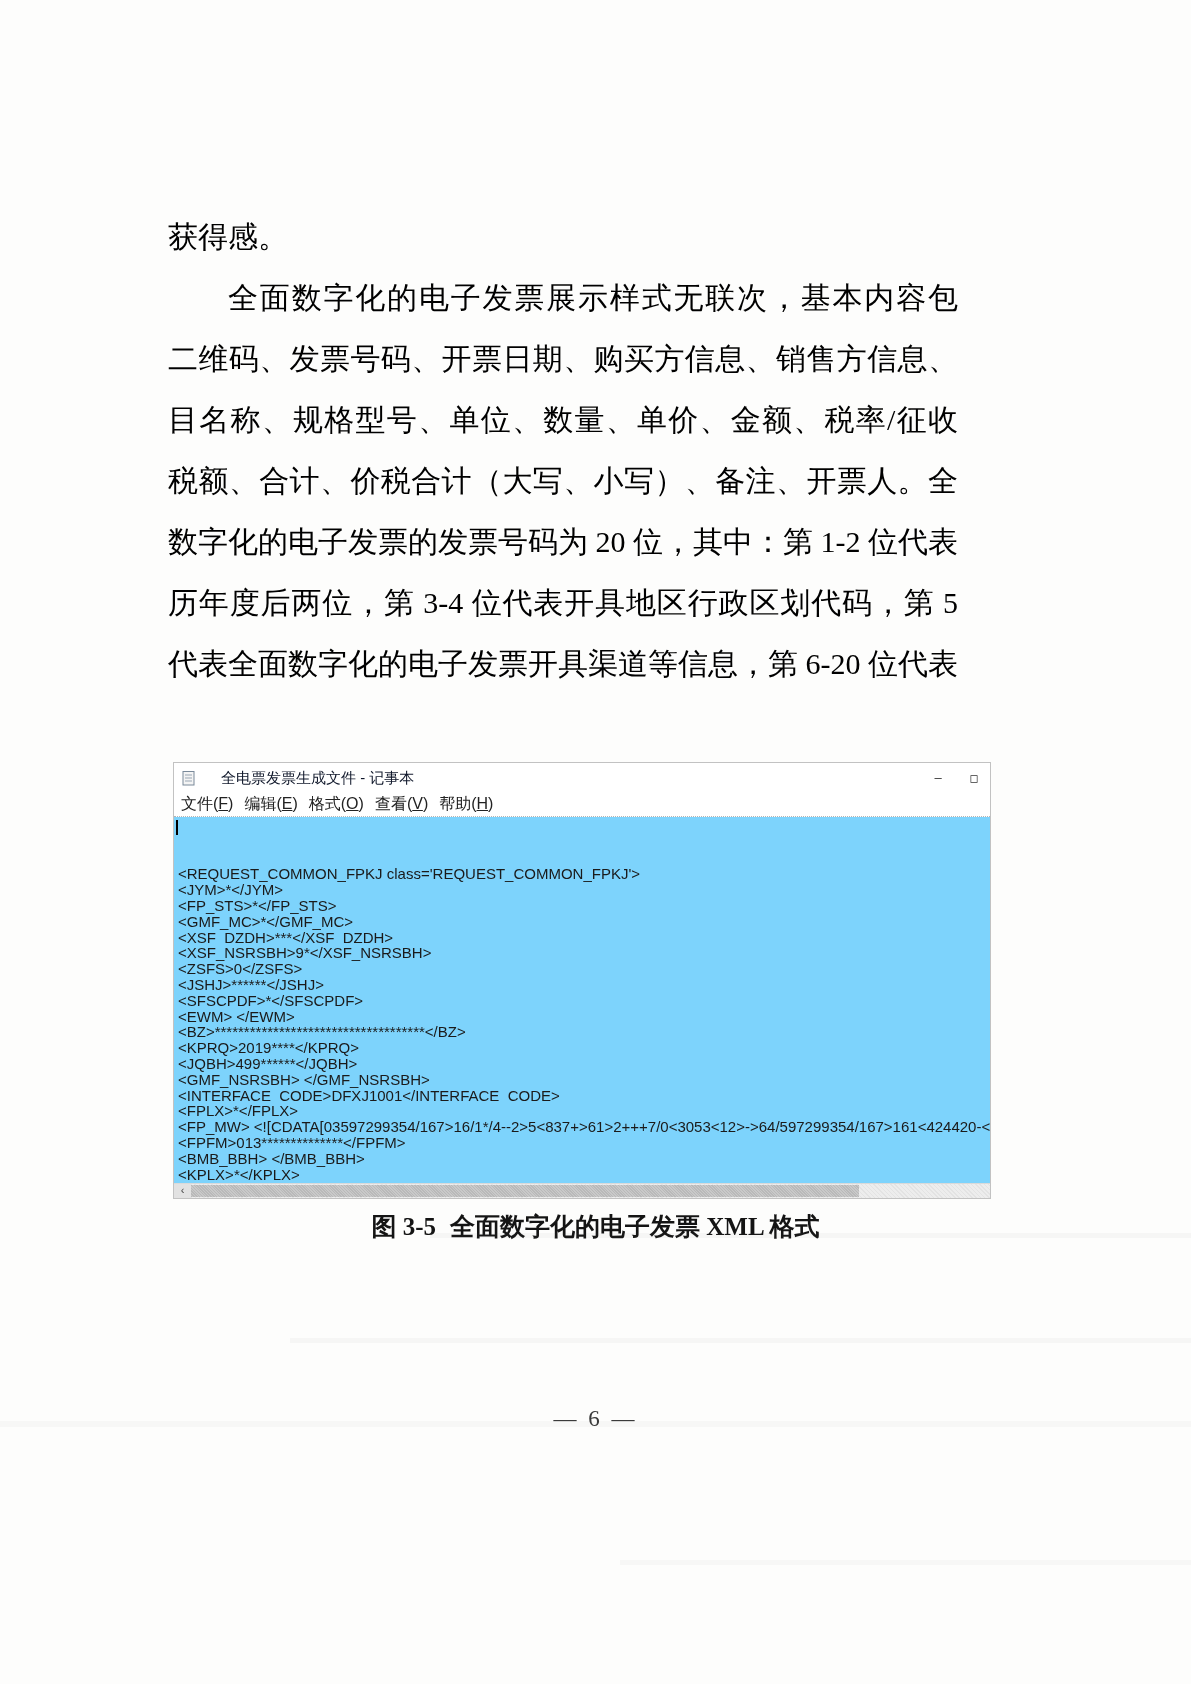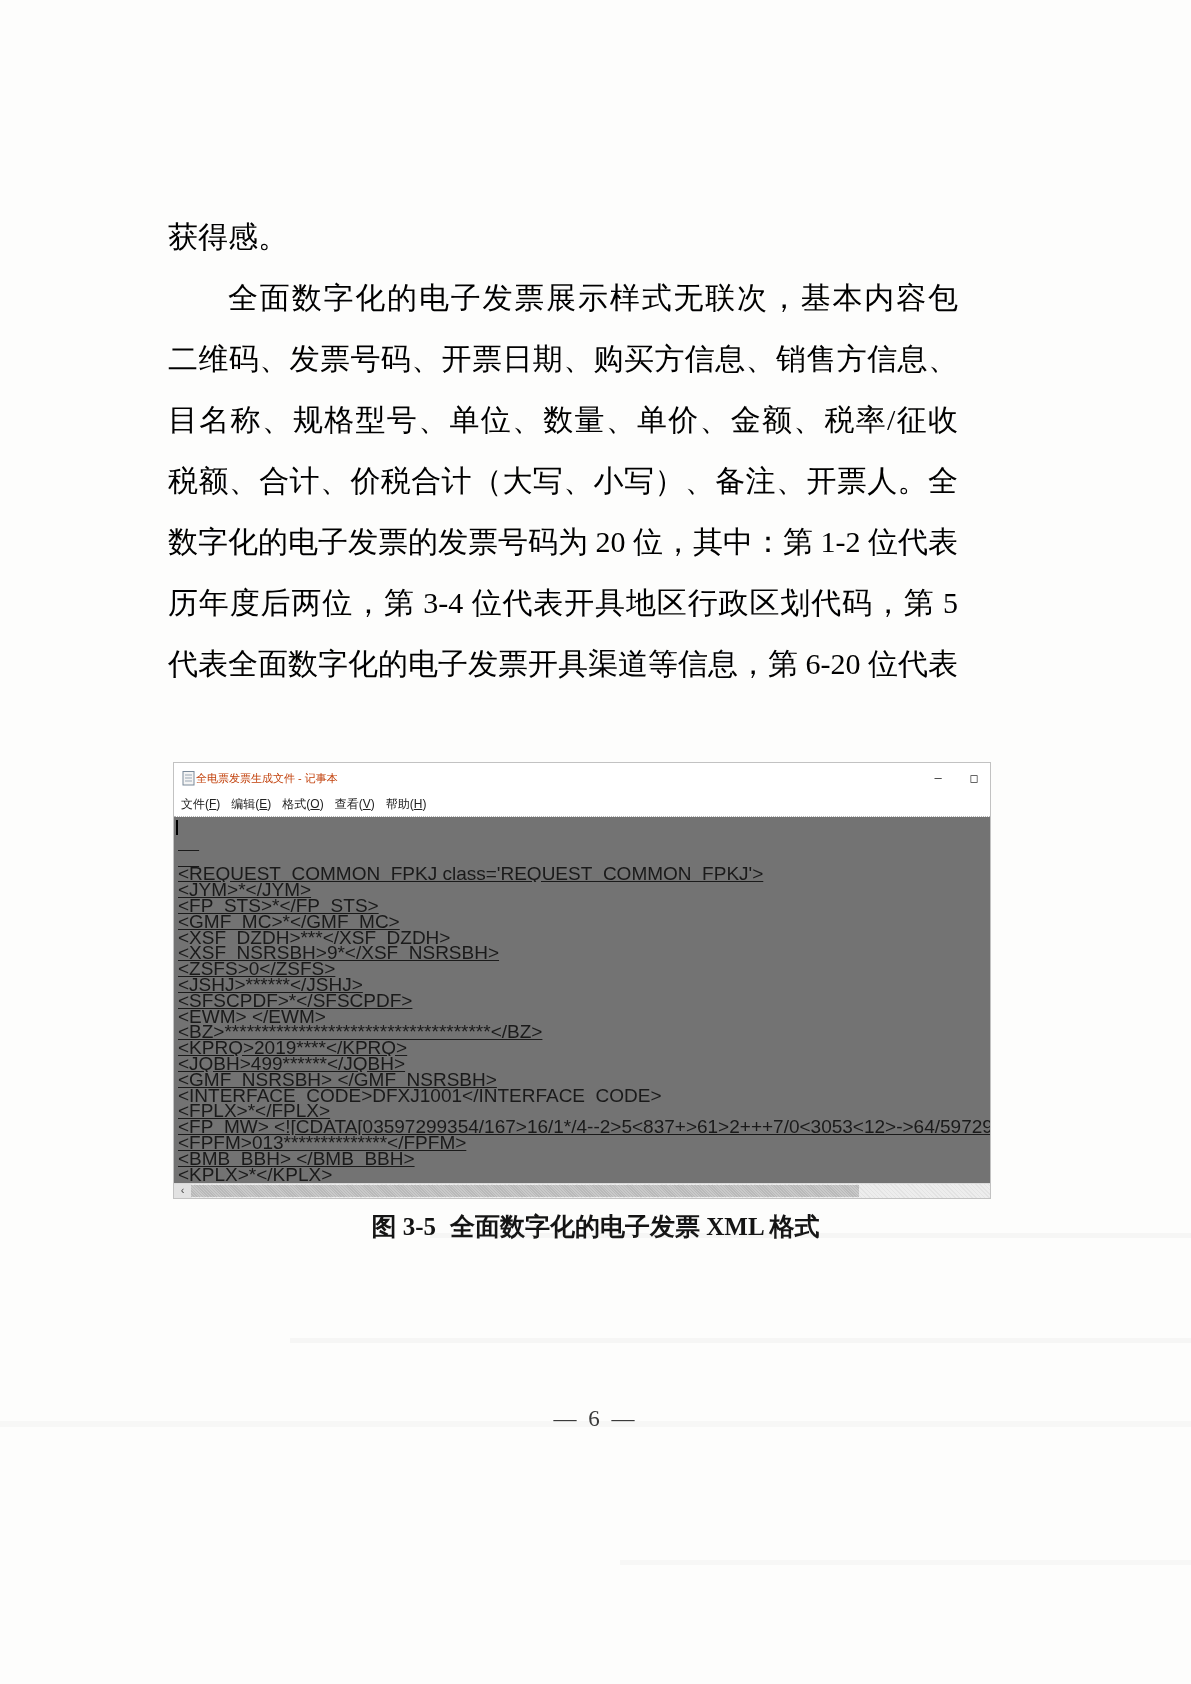--- a/index.html
+++ b/index.html
@@ -18,34 +18,34 @@
   .body-lines .tline:first-child { text-indent:60px; }
   .body-lines .tline:last-child { text-align-last:left; }
 
   
   .notepad { position:absolute; left:173px; top:762px; width:818px; height:437px;
              background:#ffffff; border:1px solid #c2c2c2;
              font-family:"Liberation Sans", sans-serif; color:#1a1a1a; }
   .np-titlebar { position:relative; height:30px; display:flex; align-items:center;
                  padding:0 8px; background:#ffffff; }
   .np-icon { width:14px; height:16px; flex:0 0 auto; }
-  .np-title { font-size:11px; margin-left:0; color:#c2410c; white-space:nowrap; }
+  .np-title { font-size:15px; margin-left:25px; color:#0f172a; white-space:nowrap; }
   .np-controls { position:absolute; right:6px; top:0; height:30px;
                  display:flex; align-items:center; gap:16px; }
   .np-btn { width:20px; height:20px; text-align:center; line-height:20px;
             font-size:12px; color:#333; cursor:default;
             font-family:"DejaVu Sans Mono", monospace; }
   .np-menubar { height:24px; display:flex; align-items:center; gap:11px;
-                padding-left:7px; font-size:12px; color:#222;
+                padding-left:7px; font-size:16px; color:#222;
                 border-bottom:1px dotted #b5b5b5; background:#fff; }
   .menu-item { white-space:nowrap; }
   .ukey { text-decoration:underline; }
   .np-content { position:relative; height:366px; overflow:hidden;
-                padding:2px 0 0 4px; background:#737373;
-                font-size:19px; line-height:15.8px; white-space:pre;text-decoration:underline; }
+                padding:2px 0 0 4px; background:#7dd3fc;
+                font-size:15px; line-height:15.8px; white-space:pre; }
   .code-line { height:15.8px; white-space:pre; overflow:hidden; }
   .np-caret { position:absolute; left:2px; top:3px; width:2px; height:15px;
               background:#000; }
   .np-scrollbar { position:absolute; left:0; bottom:0; width:100%; height:15px;
                   background:#ededed; border-top:1px solid #dadada;
                   background-image:repeating-linear-gradient(45deg,
                     rgba(0,0,0,0.045) 0 1px, transparent 1px 3px); }
   .np-scroll-arrow { position:absolute; left:0; top:0; width:17px; height:14px;
                      font-size:11px; line-height:13px; text-align:center;
                      color:#444; background:#e2e2e2; }

